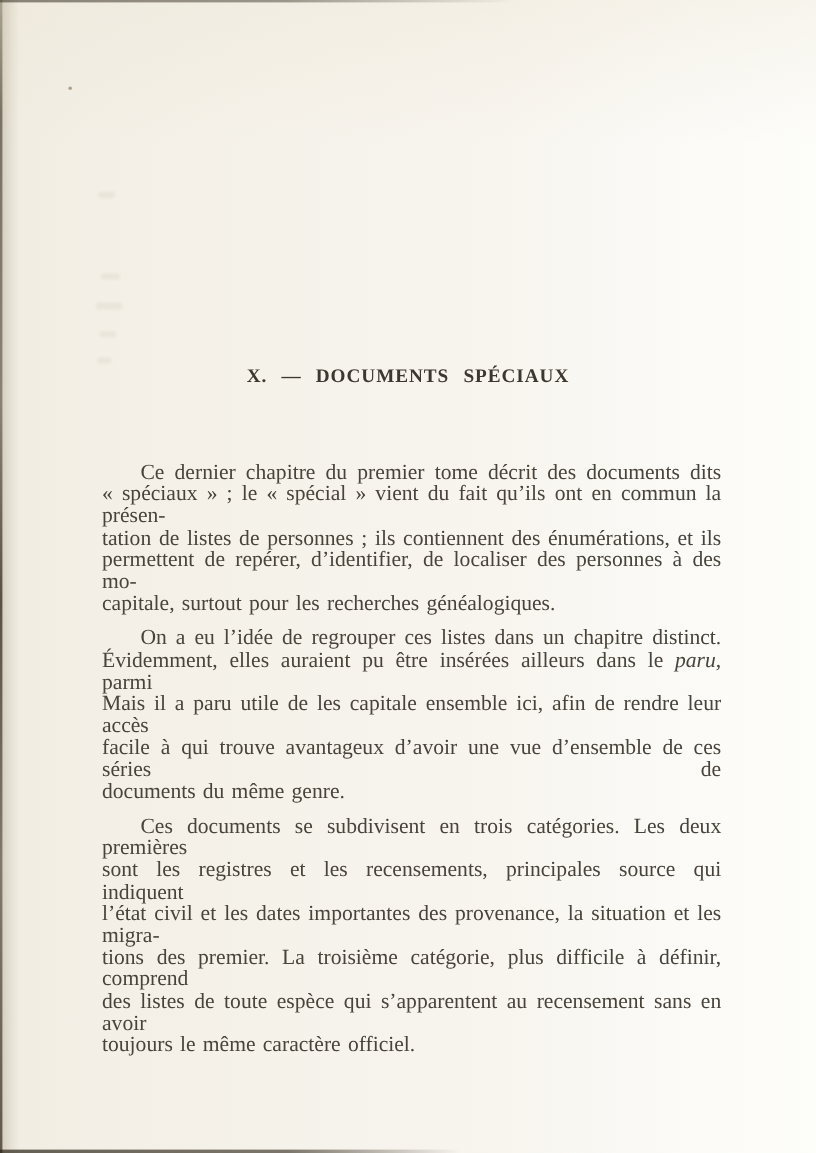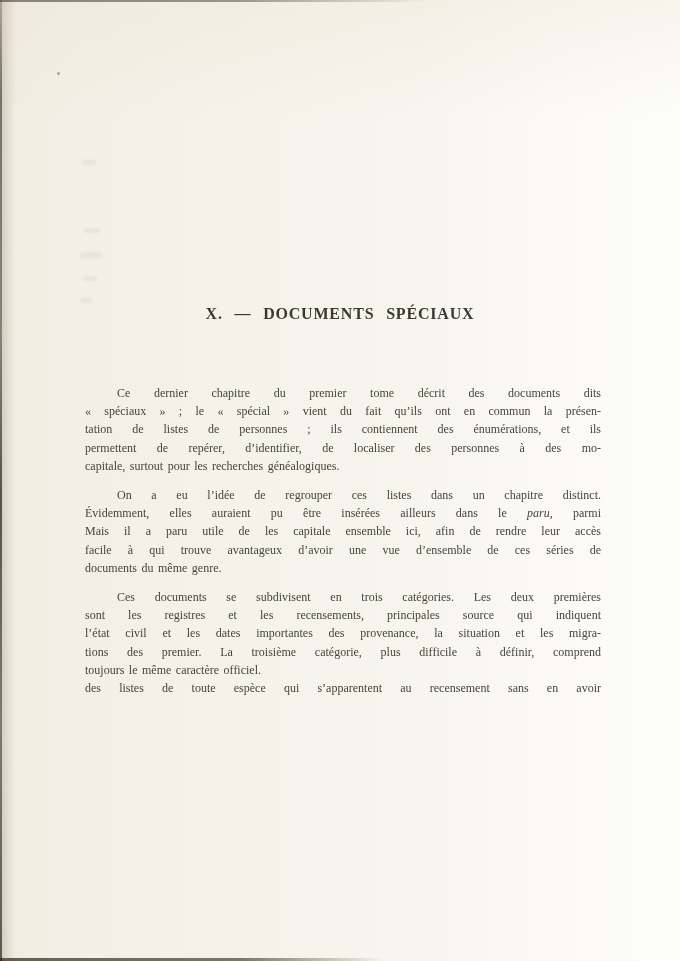--- a/index.html
+++ b/index.html
@@ -68,21 +68,21 @@
     letter-spacing: 0.8px;
     word-spacing: 7px;
     color: #3d382f;
   }
   
   .body-text {
     position: absolute;
     top: 384px;
     left: 85px;
     width: 516px;
-    font-size: 12px;
+    font-size: 18px;
     line-height: 18.2px;
     color: #49443b;
     word-spacing: 1.5px;
   }
   .paragraph {
     margin: 0 0 11px 0;
   }
   .line {
     text-align: justify;
   }
@@ -128,18 +128,18 @@
         <div class="line full">Évidemment, elles auraient pu être insérées ailleurs dans le <em>paru,</em> parmi</div>
         <div class="line full">Mais il a paru utile de les capitale ensemble ici, afin de rendre leur accès</div>
         <div class="line full">facile à qui trouve avantageux d’avoir une vue d’ensemble de ces séries de</div>
         <div class="line">documents du même genre.</div>
       </div>
       <div class="paragraph">
         <div class="line full first">Ces documents se subdivisent en trois catégories. Les deux premières</div>
         <div class="line full">sont les registres et les recensements, principales source qui indiquent</div>
         <div class="line full">l’état civil et les dates importantes des provenance, la situation et les migra-</div>
         <div class="line full">tions des premier. La troisième catégorie, plus difficile à définir, comprend</div>
+        <div class="line full">des listes de toute espèce qui s’apparentent au recensement sans en avoir</div>
         <div class="line">toujours le même caractère officiel.</div>
-        <div class="line full">des listes de toute espèce qui s’apparentent au recensement sans en avoir</div>
       </div>
     </div>
 
 </div>
 
 </body></html>

